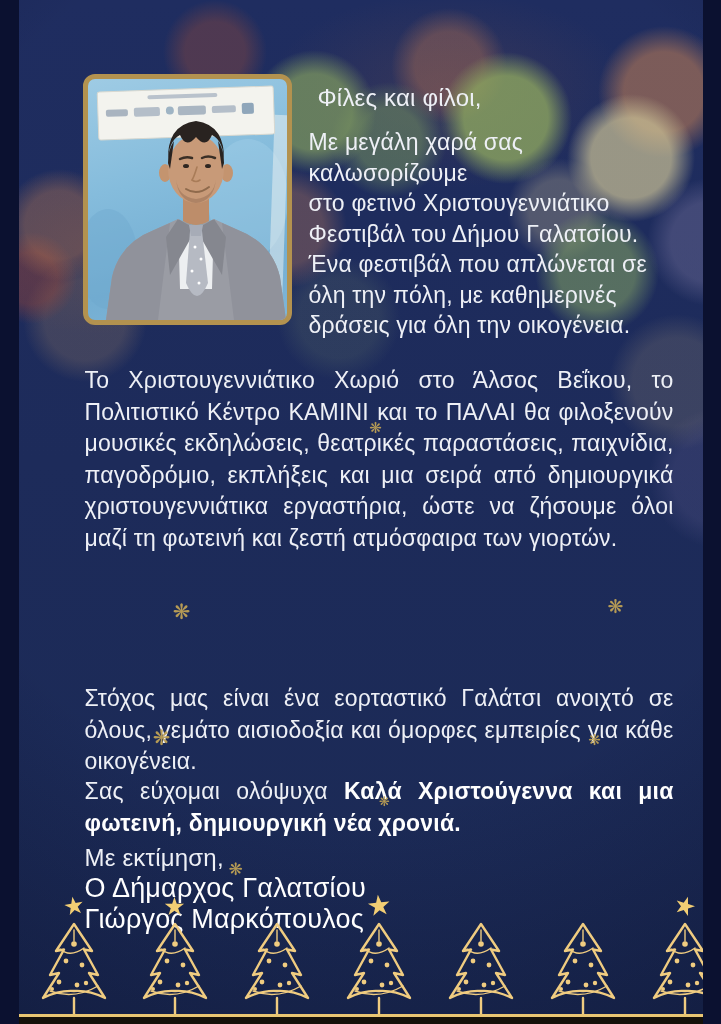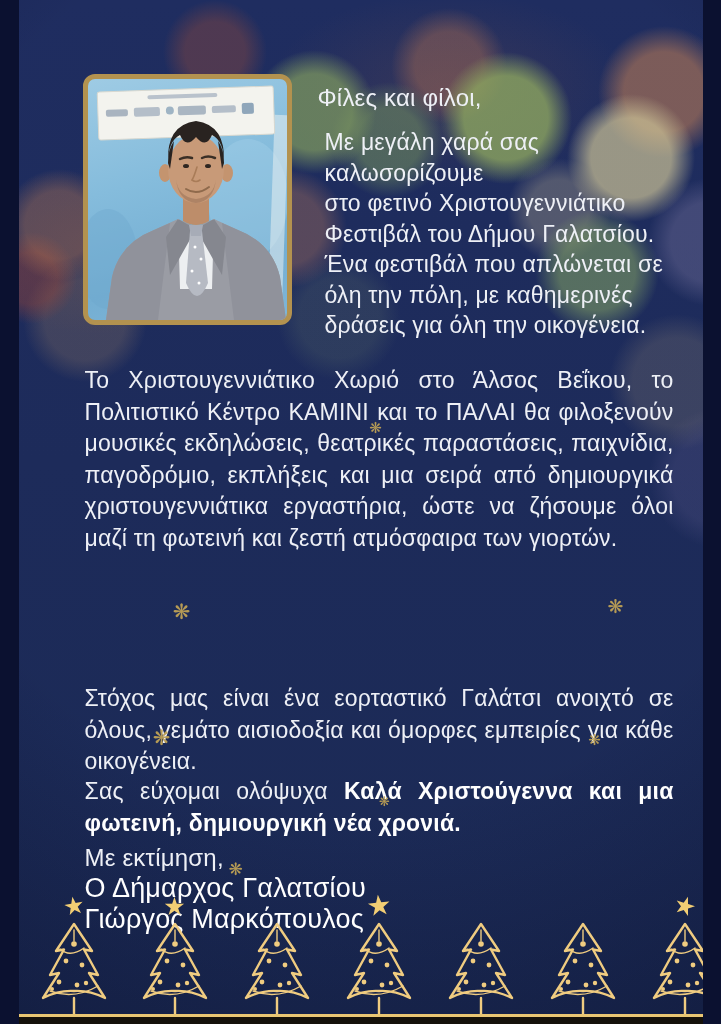--- a/index.html
+++ b/index.html
@@ -42,21 +42,21 @@
   
   .photo{
     position:absolute;left:64px;top:74px;width:199px;height:241px;
     border:5px solid #b3924f;border-radius:12px;overflow:hidden;
     background:linear-gradient(165deg,#9ecbe4 0%,#85bcdc 40%,#74aed2 75%,#7fb6d8 100%);
   }
   .photo svg{display:block;}
   
   .txt{position:absolute;letter-spacing:.2px;}
   .greeting{left:299px;top:84px;font-size:24px;}
-  .intro{left:306px;top:127px;width:360px;font-size:23px;line-height:30.5px;white-space:pre-line;}
+  .intro{left:290px;top:127px;width:360px;font-size:23px;line-height:30.5px;white-space:pre-line;}
   .para{left:66px;width:589px;font-size:23px;line-height:31.5px;text-align:justify;}
   .p2{top:365px;}
   .p3{top:524px;}
   .p4{top:683px;}
   .wish{top:776px;}
   .wish b{color:#ffffff;}
   .signature{left:66px;top:842px;width:589px;text-align:left;font-size:24px;line-height:31px;}
   .signature .bold{font-weight:normal;color:#ffffff;font-size:27px;}
   
   .flake{

